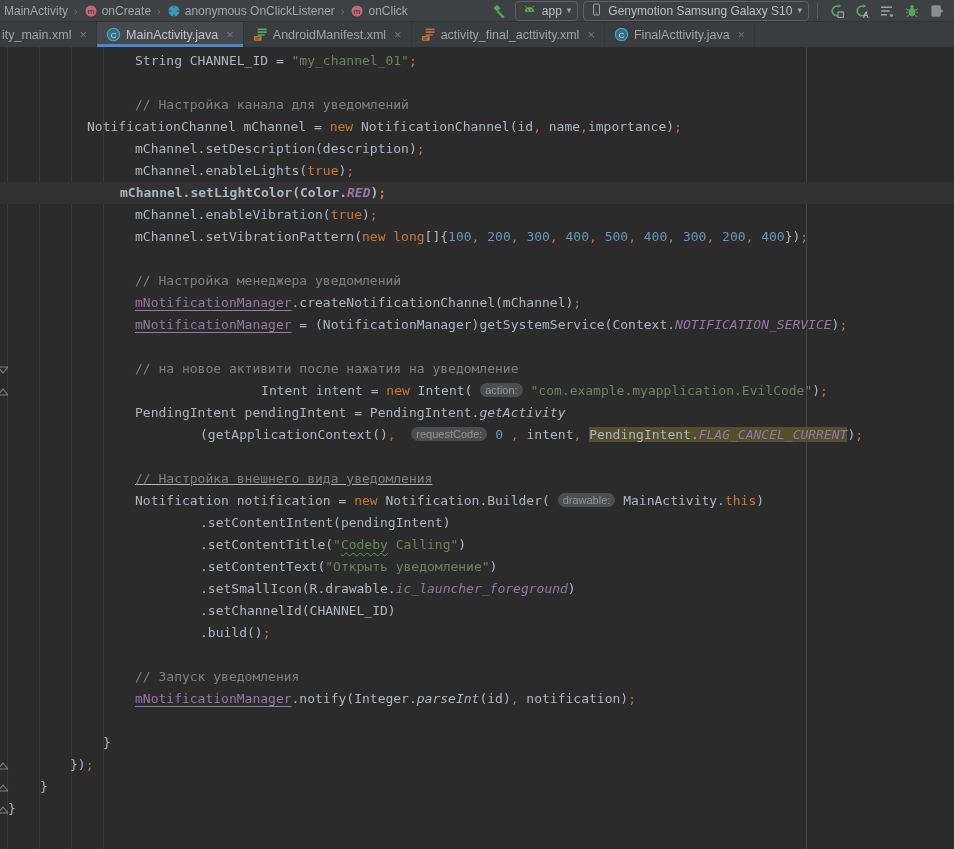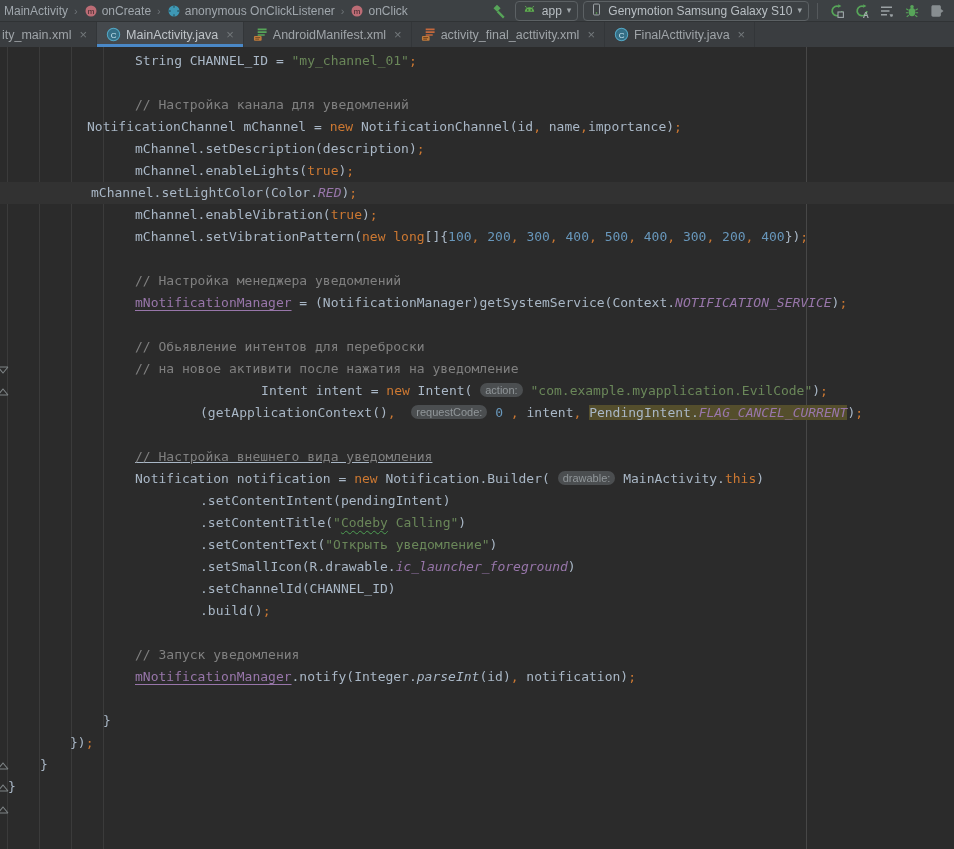--- a/index.html
+++ b/index.html
@@ -223,30 +223,31 @@
   <div class="guide" style="left:71px"></div>
   <div class="guide" style="left:103px"></div>
   <div class="margin-line"></div>
   <div class="lines" id="lines">
       <div class="code-line" style="padding-left: 135px;"><span class="tk tk-plain">String CHANNEL_ID = </span><span class="tk tk-str">"my_channel_01"</span><span class="tk tk-sem">;</span></div>
       <div class="code-line" style="padding-left: 135px;"></div>
       <div class="code-line" style="padding-left: 135px;"><span class="tk tk-cmt">// Настройка канала для уведомлений</span></div>
       <div class="code-line" style="padding-left: 87px;"><span class="tk tk-plain">NotificationChannel mChannel = </span><span class="tk tk-kw">new</span><span class="tk tk-plain"> NotificationChannel(id</span><span class="tk tk-sem">,</span><span class="tk tk-plain"> name</span><span class="tk tk-sem">,</span><span class="tk tk-plain">importance)</span><span class="tk tk-sem">;</span></div>
       <div class="code-line" style="padding-left: 135px;"><span class="tk tk-plain">mChannel.setDescription(description)</span><span class="tk tk-sem">;</span></div>
       <div class="code-line" style="padding-left: 135px;"><span class="tk tk-plain">mChannel.enableLights(</span><span class="tk tk-kw">true</span><span class="tk tk-plain">)</span><span class="tk tk-sem">;</span></div>
-      <div class="code-line current" style="padding-left: 91px;"><span class="tk tk-plain">mChannel.setLightColor(Color.</span><span class="tk tk-const">RED</span><span class="tk tk-plain">)</span><span class="tk tk-sem">;</span></div>
+      <div class="code-line current" style="padding-left: 120px; font-weight: bold;"><span class="tk tk-plain">mChannel.setLightColor(Color.</span><span class="tk tk-const">RED</span><span class="tk tk-plain">)</span><span class="tk tk-sem">;</span></div>
       <div class="code-line" style="padding-left: 135px;"><span class="tk tk-plain">mChannel.enableVibration(</span><span class="tk tk-kw">true</span><span class="tk tk-plain">)</span><span class="tk tk-sem">;</span></div>
       <div class="code-line" style="padding-left: 135px;"><span class="tk tk-plain">mChannel.setVibrationPattern(</span><span class="tk tk-kw">new</span><span class="tk tk-plain"> </span><span class="tk tk-kw">long</span><span class="tk tk-plain">[]{</span><span class="tk tk-num">100</span><span class="tk tk-sem">,</span><span class="tk tk-plain"> </span><span class="tk tk-num">200</span><span class="tk tk-sem">,</span><span class="tk tk-plain"> </span><span class="tk tk-num">300</span><span class="tk tk-sem">,</span><span class="tk tk-plain"> </span><span class="tk tk-num">400</span><span class="tk tk-sem">,</span><span class="tk tk-plain"> </span><span class="tk tk-num">500</span><span class="tk tk-sem">,</span><span class="tk tk-plain"> </span><span class="tk tk-num">400</span><span class="tk tk-sem">,</span><span class="tk tk-plain"> </span><span class="tk tk-num">300</span><span class="tk tk-sem">,</span><span class="tk tk-plain"> </span><span class="tk tk-num">200</span><span class="tk tk-sem">,</span><span class="tk tk-plain"> </span><span class="tk tk-num">400</span><span class="tk tk-plain">})</span><span class="tk tk-sem">;</span></div>
       <div class="code-line" style="padding-left: 135px;"></div>
       <div class="code-line" style="padding-left: 135px;"><span class="tk tk-cmt">// Настройка менеджера уведомлений</span></div>
+      <div class="code-line" style="padding-left: 135px;"><span class="tk tk-field">mNotificationManager</span><span class="tk tk-plain">.createNotificationChannel(mChannel)</span><span class="tk tk-sem">;</span></div>
       <div class="code-line" style="padding-left: 135px;"><span class="tk tk-field">mNotificationManager</span><span class="tk tk-plain"> = (NotificationManager)getSystemService(Context.</span><span class="tk tk-const">NOTIFICATION_SERVICE</span><span class="tk tk-plain">)</span><span class="tk tk-sem">;</span></div>
       <div class="code-line" style="padding-left: 135px;"></div>
-      <div class="code-line" style="padding-left: 135px;"><span class="tk tk-cmt">// Обьявление интентов для переброски</span></div>
       <div class="code-line" style="padding-left: 135px;"><span class="tk tk-cmt">// на новое активити после нажатия на уведомление</span></div>
       <div class="code-line" style="padding-left: 135px; text-align: center;"><span class="tk tk-plain">Intent intent = </span><span class="tk tk-kw">new</span><span class="tk tk-plain"> Intent( </span><span class="tk tk-hint">action:</span><span class="tk tk-plain"> </span><span class="tk tk-str">"com.example.myapplication.EvilCode"</span><span class="tk tk-plain">)</span><span class="tk tk-sem">;</span></div>
+      <div class="code-line" style="padding-left: 135px;"><span class="tk tk-plain">PendingIntent pendingIntent = PendingIntent.</span><span class="tk tk-sm">getActivity</span></div>
       <div class="code-line" style="padding-left: 200px;"><span class="tk tk-plain">(getApplicationContext()</span><span class="tk tk-sem">,</span><span class="tk tk-plain">  </span><span class="tk tk-hint">requestCode:</span><span class="tk tk-plain"> </span><span class="tk tk-num">0</span><span class="tk tk-plain"> </span><span class="tk tk-sem">,</span><span class="tk tk-plain"> intent</span><span class="tk tk-sem">,</span><span class="tk tk-plain"> </span><span class="tk tk-hlplain">PendingIntent.</span><span class="tk tk-hlconst">FLAG_CANCEL_CURRENT</span><span class="tk tk-plain">)</span><span class="tk tk-sem">;</span></div>
       <div class="code-line" style="padding-left: 135px;"></div>
       <div class="code-line" style="padding-left: 135px; text-decoration: underline;"><span class="tk tk-cmt">// Настройка внешнего вида уведомления</span></div>
       <div class="code-line" style="padding-left: 135px;"><span class="tk tk-plain">Notification notification = </span><span class="tk tk-kw">new</span><span class="tk tk-plain"> Notification.Builder( </span><span class="tk tk-hint">drawable:</span><span class="tk tk-plain"> MainActivity.</span><span class="tk tk-kw">this</span><span class="tk tk-plain">)</span></div>
       <div class="code-line" style="padding-left: 200px;"><span class="tk tk-plain">.setContentIntent(pendingIntent)</span></div>
       <div class="code-line" style="padding-left: 200px;"><span class="tk tk-plain">.setContentTitle(</span><span class="tk tk-str">"</span><span class="tk tk-typo">Codeby</span><span class="tk tk-str"> Calling"</span><span class="tk tk-plain">)</span></div>
       <div class="code-line" style="padding-left: 200px;"><span class="tk tk-plain">.setContentText(</span><span class="tk tk-str">"Открыть уведомление"</span><span class="tk tk-plain">)</span></div>
       <div class="code-line" style="padding-left: 200px;"><span class="tk tk-plain">.setSmallIcon(R.drawable.</span><span class="tk tk-const">ic_launcher_foreground</span><span class="tk tk-plain">)</span></div>
       <div class="code-line" style="padding-left: 200px;"><span class="tk tk-plain">.setChannelId(CHANNEL_ID)</span></div>
       <div class="code-line" style="padding-left: 200px;"><span class="tk tk-plain">.build()</span><span class="tk tk-sem">;</span></div>

